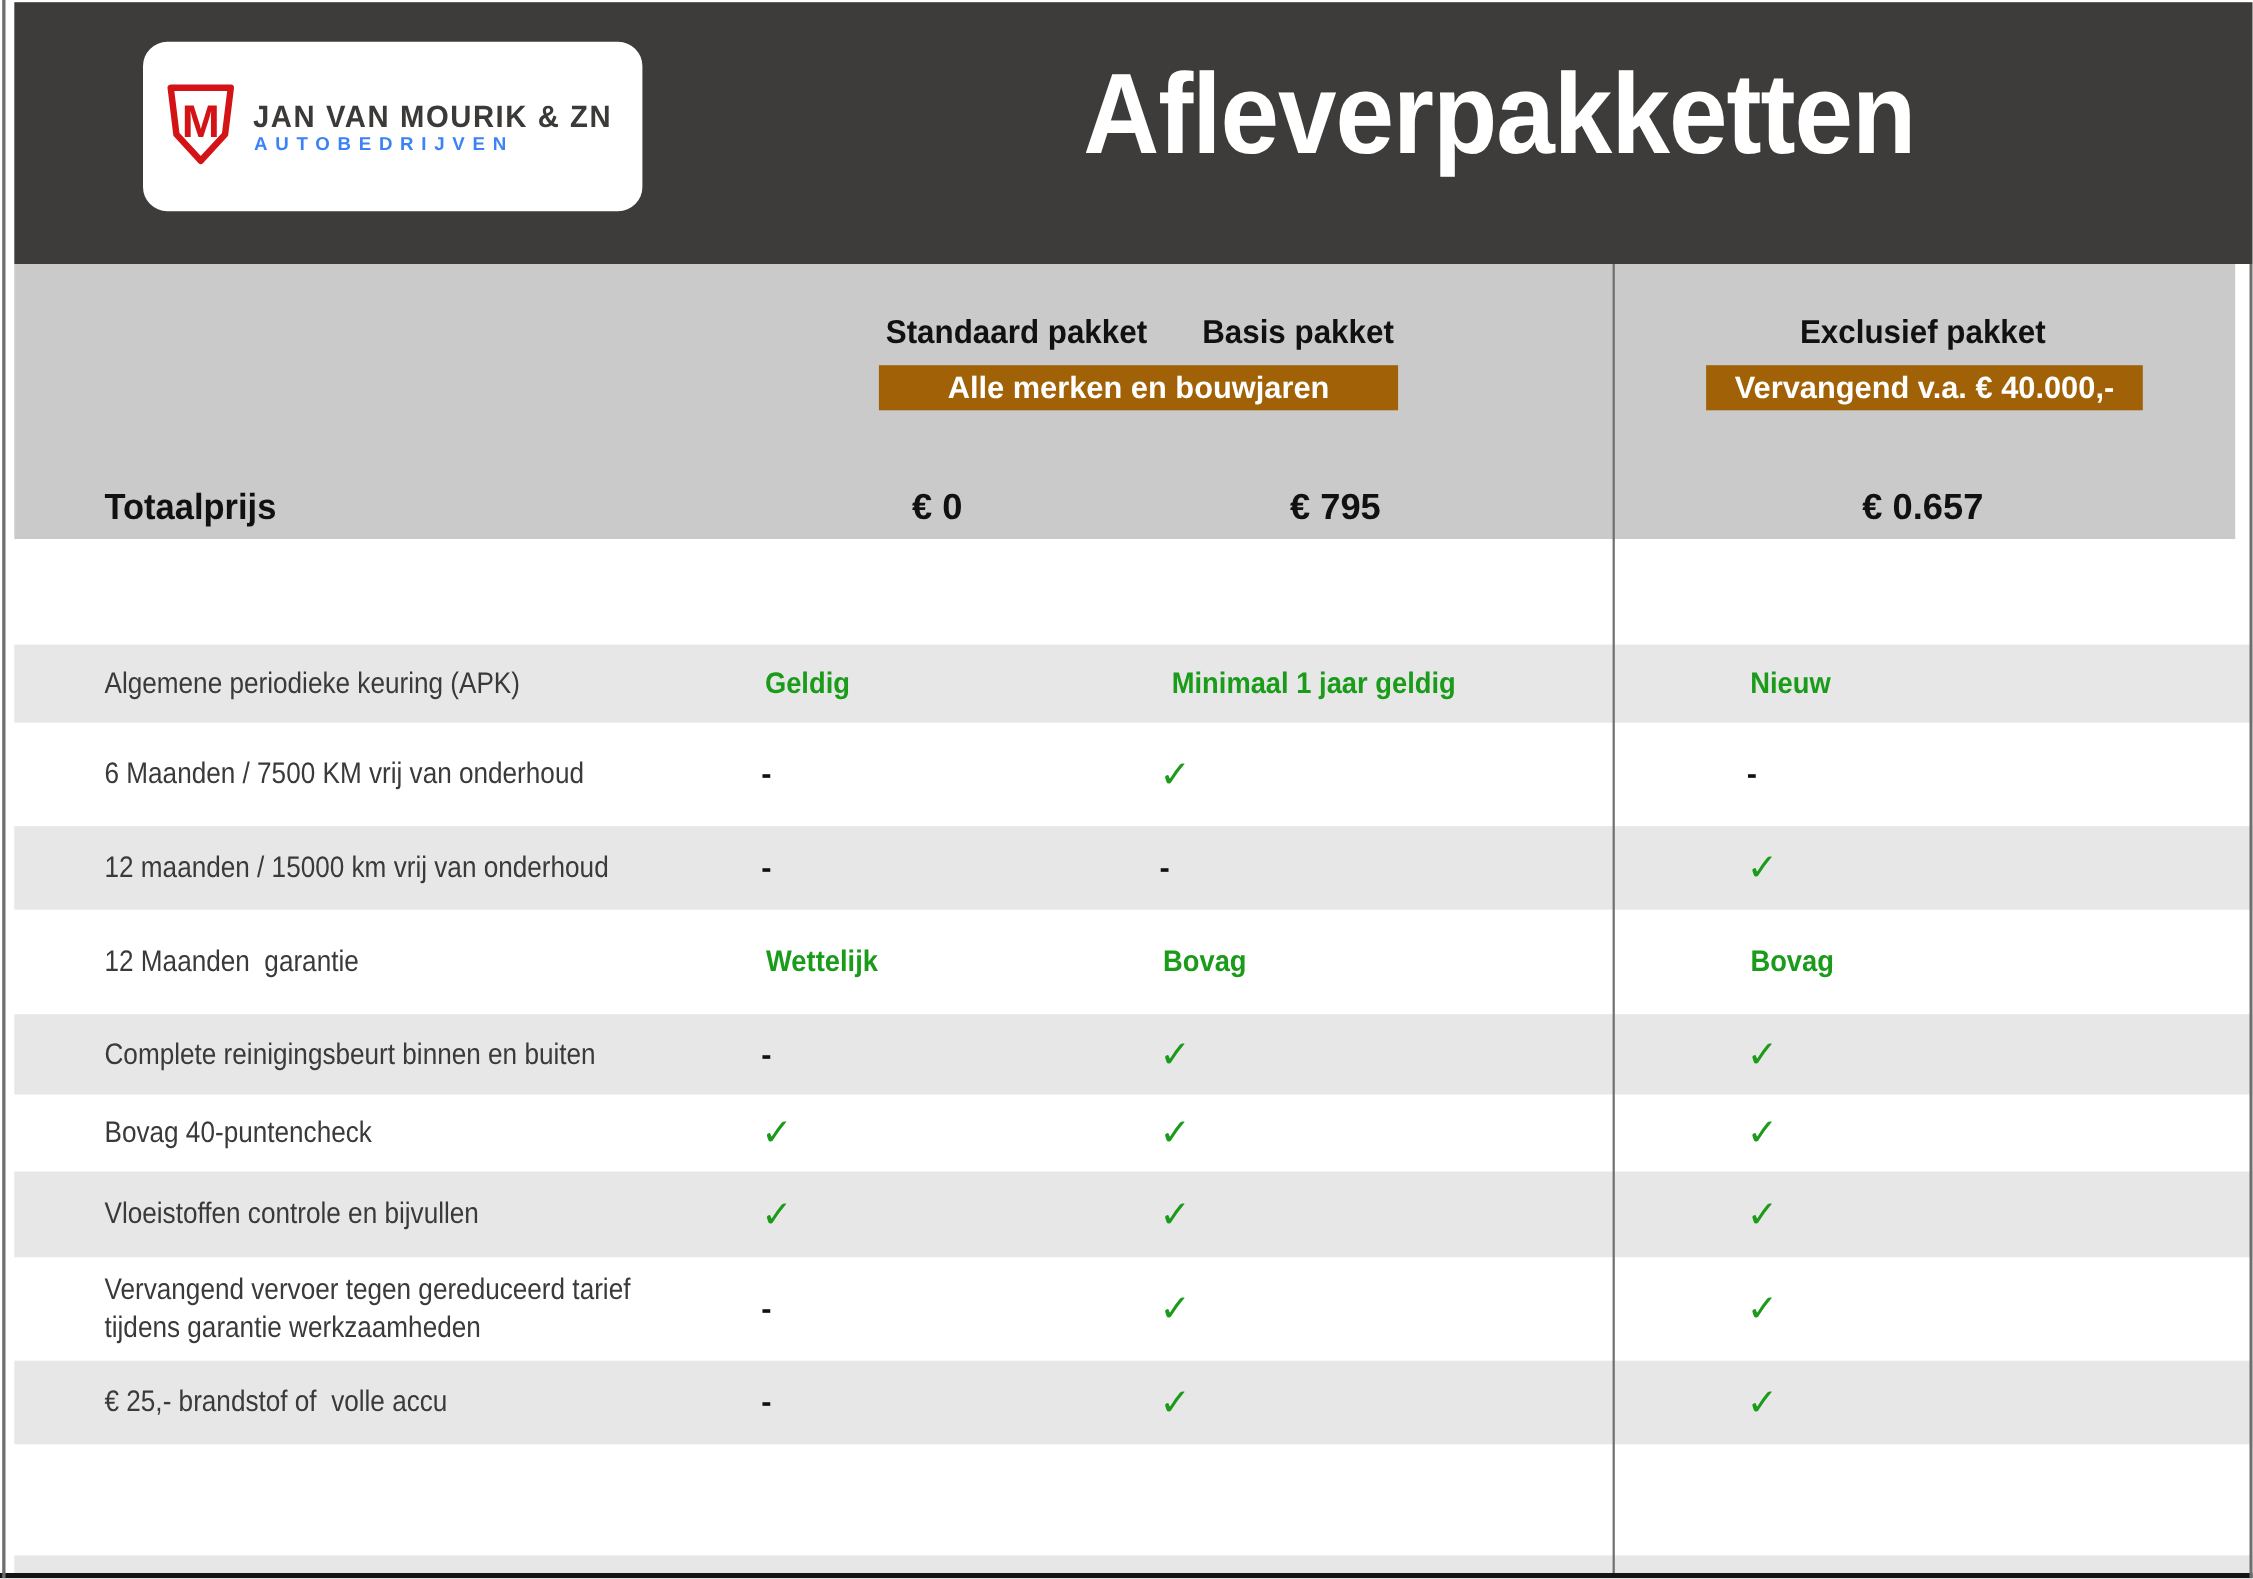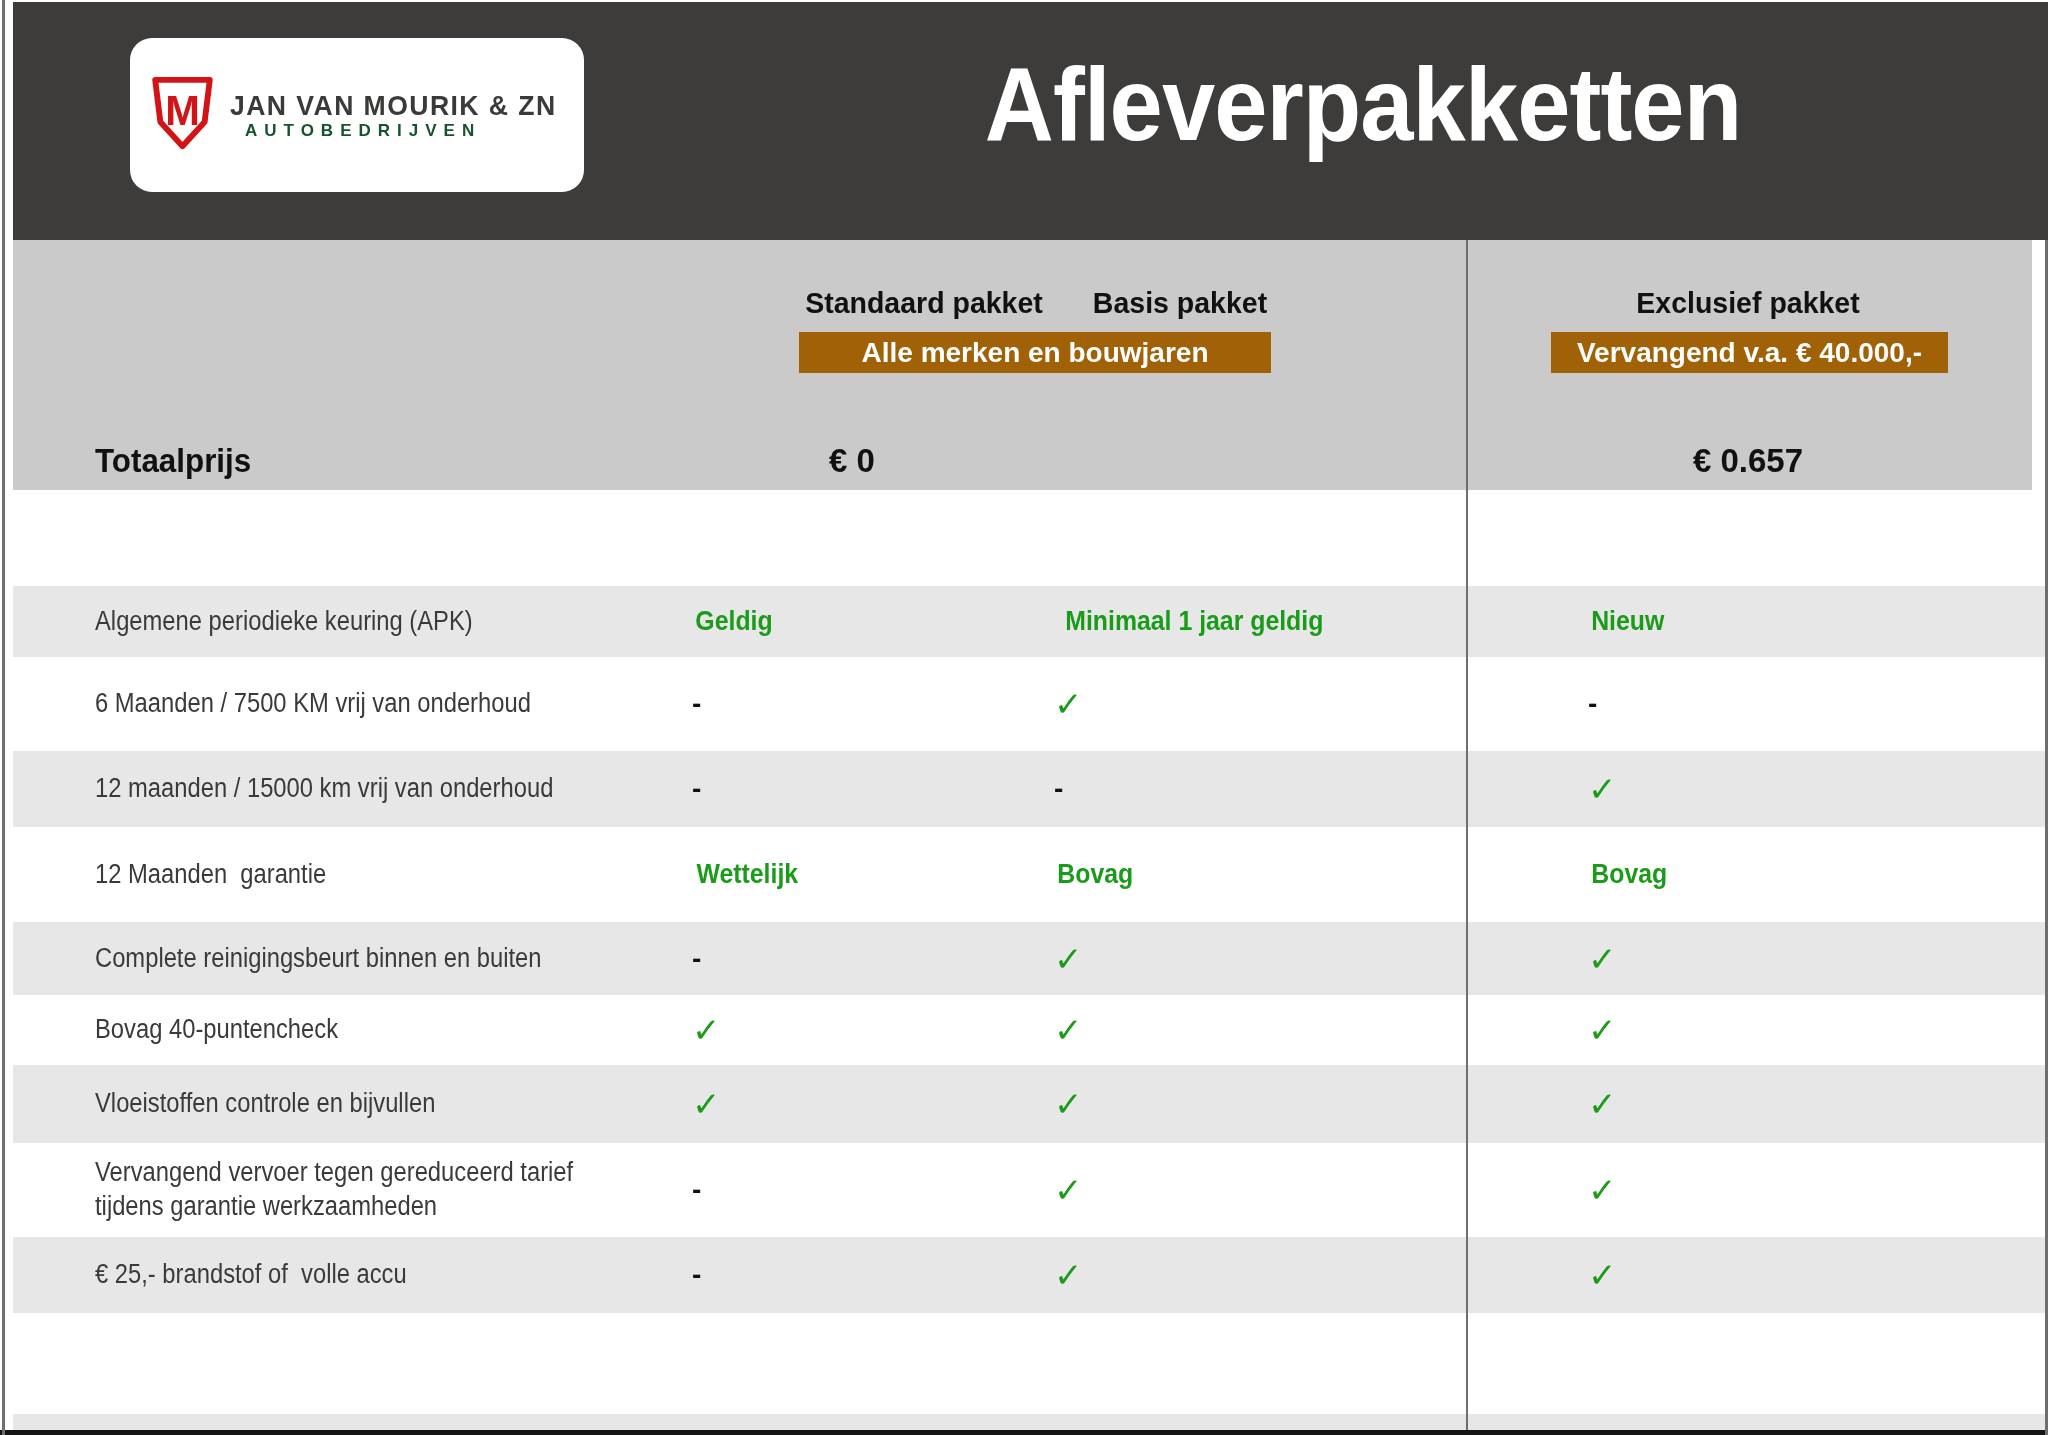--- a/index.html
+++ b/index.html
@@ -11,21 +11,21 @@
   .edge-right{position:absolute;right:0;top:240px;width:3px;bottom:0;background:#6e6e6e;}
   .bottom-strip{position:absolute;left:13px;right:0;top:1414px;height:17px;background:#e8e7e7;}
   .bottom-line{position:absolute;left:0;right:0;top:1430px;height:5px;background:#141414;}
 
   
   .header-bar{position:absolute;left:13px;right:0;top:2px;height:238px;background:#3d3c3a;}
   .logo-card{position:absolute;left:117px;top:36px;width:454px;height:154px;background:#ffffff;border-radius:22px;}
   .shield{position:absolute;left:20px;top:38px;width:65px;height:74px;}
   .brand-name{position:absolute;left:100px;top:52px;font-size:28px;font-weight:bold;color:#3b3a39;
               letter-spacing:1.5px;white-space:nowrap;transform:scaleX(.95);transform-origin:0 50%;}
-  .brand-sub{position:absolute;left:115px;top:83px;font-size:17px;font-weight:600;color:#14532d;
+  .brand-sub{position:absolute;left:101px;top:83px;font-size:17px;font-weight:600;color:#3b82f6;
              letter-spacing:7px;white-space:nowrap;}
   .page-title{position:absolute;left:910px;top:50px;width:880px;text-align:center;color:#ffffff;
               font-size:104px;font-weight:800;letter-spacing:-1px;white-space:nowrap;
               transform:scaleX(.92);transform-origin:50% 50%;line-height:1.0;}
 
   
   .gray-band{position:absolute;left:13px;right:16px;top:240px;height:250px;background:#cbcaca;}
   .col-head{position:absolute;top:46px;width:320px;text-align:center;font-size:30px;font-weight:bold;
             color:#111111;white-space:nowrap;transform:scaleX(.95);transform-origin:50% 50%;}
   .col-head.standaard{left:751px;}
@@ -79,20 +79,21 @@
   </div>
 
   <div class="gray-band">
     <div class="col-head standaard">Standaard pakket</div>
     <div class="col-head basis">Basis pakket</div>
     <div class="col-head exclusief">Exclusief pakket</div>
     <div class="badge all-brands">Alle merken en bouwjaren</div>
     <div class="badge new-price">Vervangend v.a. € 40.000,-</div>
     <div class="total-label">Totaalprijs</div>
     <div class="total-value standaard">€ 0</div>
+    <div class="total-value basis">€ 795</div>
     <div class="total-value exclusief">€ 0.657</div>
   </div>
 
   <div id="rows">
       <div class="feature-row alt" style="height: 71px;">
       <span class="feature-label">Algemene periodieke keuring (APK)</span>
       <span class="cell c1">
           <span class="green-text">Geldig</span>
         </span>
       <span class="cell c2">

